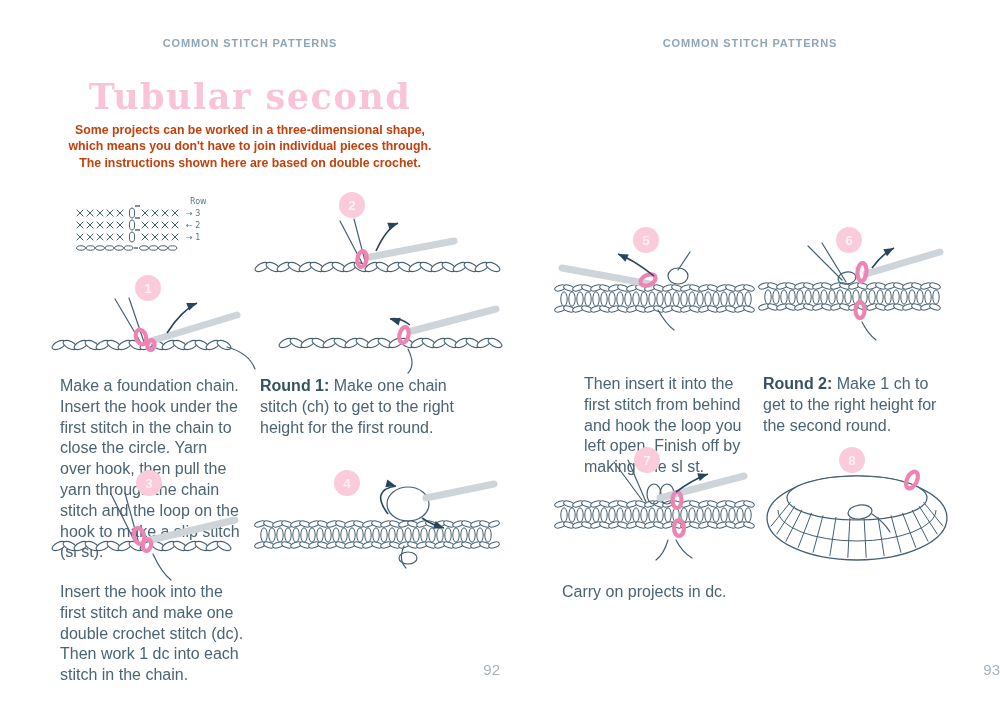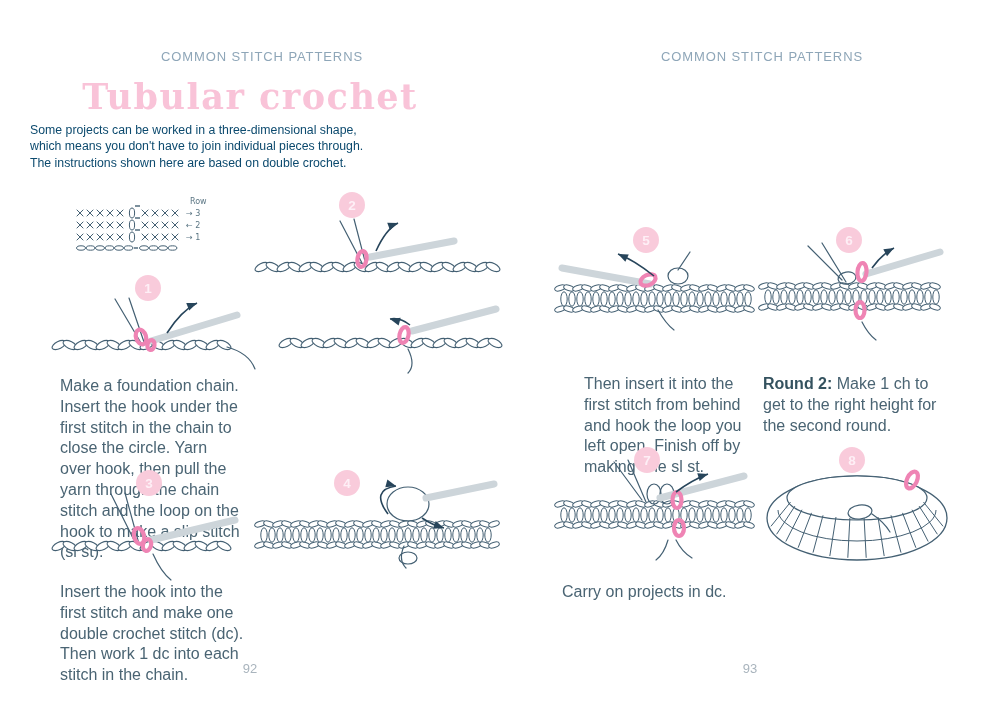--- a/index.html
+++ b/index.html
@@ -1,43 +1,43 @@
 <!DOCTYPE html>
 <html><head>
 <meta charset="utf-8">
 <style>
   html,body{margin:0;padding:0;background:#fff}
   #spread{position:relative;width:1000px;height:712px;background:#fff;overflow:hidden;
           font-family:"Liberation Sans",sans-serif;-webkit-font-smoothing:antialiased}
-  .running-head{position:absolute;top:37px;width:500px;margin:12px;text-align:center;
-                font-size:13px;font-weight:400;letter-spacing:.9px;color:#8ea6b8}
+  .running-head{position:absolute;top:37px;width:500px;margin:0;text-align:center;
+                font-size:11px;font-weight:700;letter-spacing:.9px;color:#8ea6b8}
   .title{position:absolute;top:76px;left:0;width:500px;margin:0;text-align:center;
          font-family:"DejaVu Serif",serif;font-weight:700;font-size:35px;
          letter-spacing:1.5px;color:#f9c3d8}
-  .intro{position:absolute;top:122px;left:30px;width:440px;margin:0;text-align:left;
-         font-size:12.3px;font-weight:400;line-height:1.33;color:#0c4a6e}
+  .intro{position:absolute;top:122px;left:30px;width:440px;margin:0;text-align:center;
+         font-size:12.3px;font-weight:700;line-height:1.33;color:#c2410c}
   .stepnum{position:absolute;width:26px;height:26px;border-radius:50%;background:#f9cbdb;
            color:#feeff6;font-size:13.5px;font-weight:700;display:flex;
            align-items:center;justify-content:center}
   .caption{position:absolute;margin:0;font-size:16px;line-height:1.3;color:#4a6473}
   .caption strong{color:#34525f}
   .illus{position:absolute;overflow:visible}
-  .pagenum{position:absolute;top:661px;width:500px;margin:0;text-align:center;
-           font-size:13px;color:#a9b4bd}
+  .pagenum{position:absolute;top:661px;width:500px;margin:0;text-align:right;
+           font-size:15px;color:#a9b4bd}
   text.dg{font-size:8px;fill:#5b7684;font-family:"DejaVu Sans",sans-serif}
   text.dgm{font-size:8px;fill:#5b7684;font-family:"DejaVu Sans",sans-serif}
 </style>
 </head>
 <body>
 
 <div id="spread">
 
   <p class="running-head" style="left:0">COMMON STITCH PATTERNS</p>
 
-  <h1 class="title">Tubular crochet</h1>
+  <h1 class="title">Tubular second</h1>
 
   <p class="intro"><span>Some projects can be worked in a three-dimensional shape,</span><br><span>which means you don't have to join individual pieces through.</span><br><span>The instructions shown here are based on double crochet.</span></p>
 
   <svg id="diagram" class="illus" style="left:72px;top:193px" width="145" height="64">
     <text class="dg" x="118" y="11">Row</text>
     <text class="dgm" x="114" y="23">→ 3</text>
     <text class="dgm" x="114" y="35">← 2</text>
     <text class="dgm" x="114" y="47">→ 1</text>
   <line x1="4.7" y1="16.7" x2="11.3" y2="23.3" stroke="#446073" stroke-width="1"></line>
       <line x1="4.7" y1="23.3" x2="11.3" y2="16.7" stroke="#446073" stroke-width="1"></line>
@@ -190,20 +190,21 @@
       <ellipse rx="7.5" ry="3.6" fill="#fff" stroke="#446073" stroke-width="1.1" transform="translate(204,128) rotate(-26)"></ellipse>
       <ellipse rx="7.5" ry="3.6" fill="#fff" stroke="#446073" stroke-width="1.1" transform="translate(215,128) rotate(26)"></ellipse>
       <ellipse rx="7.5" ry="3.6" fill="#fff" stroke="#446073" stroke-width="1.1" transform="translate(226,128) rotate(-26)"></ellipse>
       <ellipse rx="7.5" ry="3.6" fill="#fff" stroke="#446073" stroke-width="1.1" transform="translate(237,128) rotate(26)"></ellipse>
       <path d="M150,134 q8,16 0,24" fill="none" stroke="#446073" stroke-width="1.2" stroke-linecap="round"></path>
       <line x1="154" y1="116" x2="238" y2="94" stroke="#cdd5da" stroke-width="7" stroke-linecap="round"></line>
       <ellipse rx="4.5" ry="8" fill="none" stroke="#ef84b4" stroke-width="4.2" transform="translate(146,120) rotate(12)"></ellipse>
       <path d="M152,110 Q142,102 132,104" fill="none" stroke="#27455b" stroke-width="1.6"></path>
       <polygon points="0,0 -10,4 -10,-4" transform="translate(132,104) rotate(195)" fill="#27455b"></polygon>
     </svg>
+  <p class="caption" style="left:260px;top:376px;width:198px"><strong>Round 1:</strong><span> Make one chain stitch (ch) to get to the right height for the first round.</span></p>
 
   <div class="stepnum" style="left:136px;top:470px">3</div>
   <svg id="il3" class="illus" style="left:55px;top:490px" width="190" height="85">
       <ellipse rx="7.5" ry="3.6" fill="#fff" stroke="#446073" stroke-width="1.1" transform="translate(4,56) rotate(-26)"></ellipse>
       <ellipse rx="7.5" ry="3.6" fill="#fff" stroke="#446073" stroke-width="1.1" transform="translate(15,56) rotate(26)"></ellipse>
       <ellipse rx="7.5" ry="3.6" fill="#fff" stroke="#446073" stroke-width="1.1" transform="translate(26,56) rotate(-26)"></ellipse>
       <ellipse rx="7.5" ry="3.6" fill="#fff" stroke="#446073" stroke-width="1.1" transform="translate(37,56) rotate(26)"></ellipse>
       <ellipse rx="7.5" ry="3.6" fill="#fff" stroke="#446073" stroke-width="1.1" transform="translate(48,56) rotate(-26)"></ellipse>
       <ellipse rx="7.5" ry="3.6" fill="#fff" stroke="#446073" stroke-width="1.1" transform="translate(59,56) rotate(26)"></ellipse>
       <ellipse rx="7.5" ry="3.6" fill="#fff" stroke="#446073" stroke-width="1.1" transform="translate(70,56) rotate(-26)"></ellipse>

